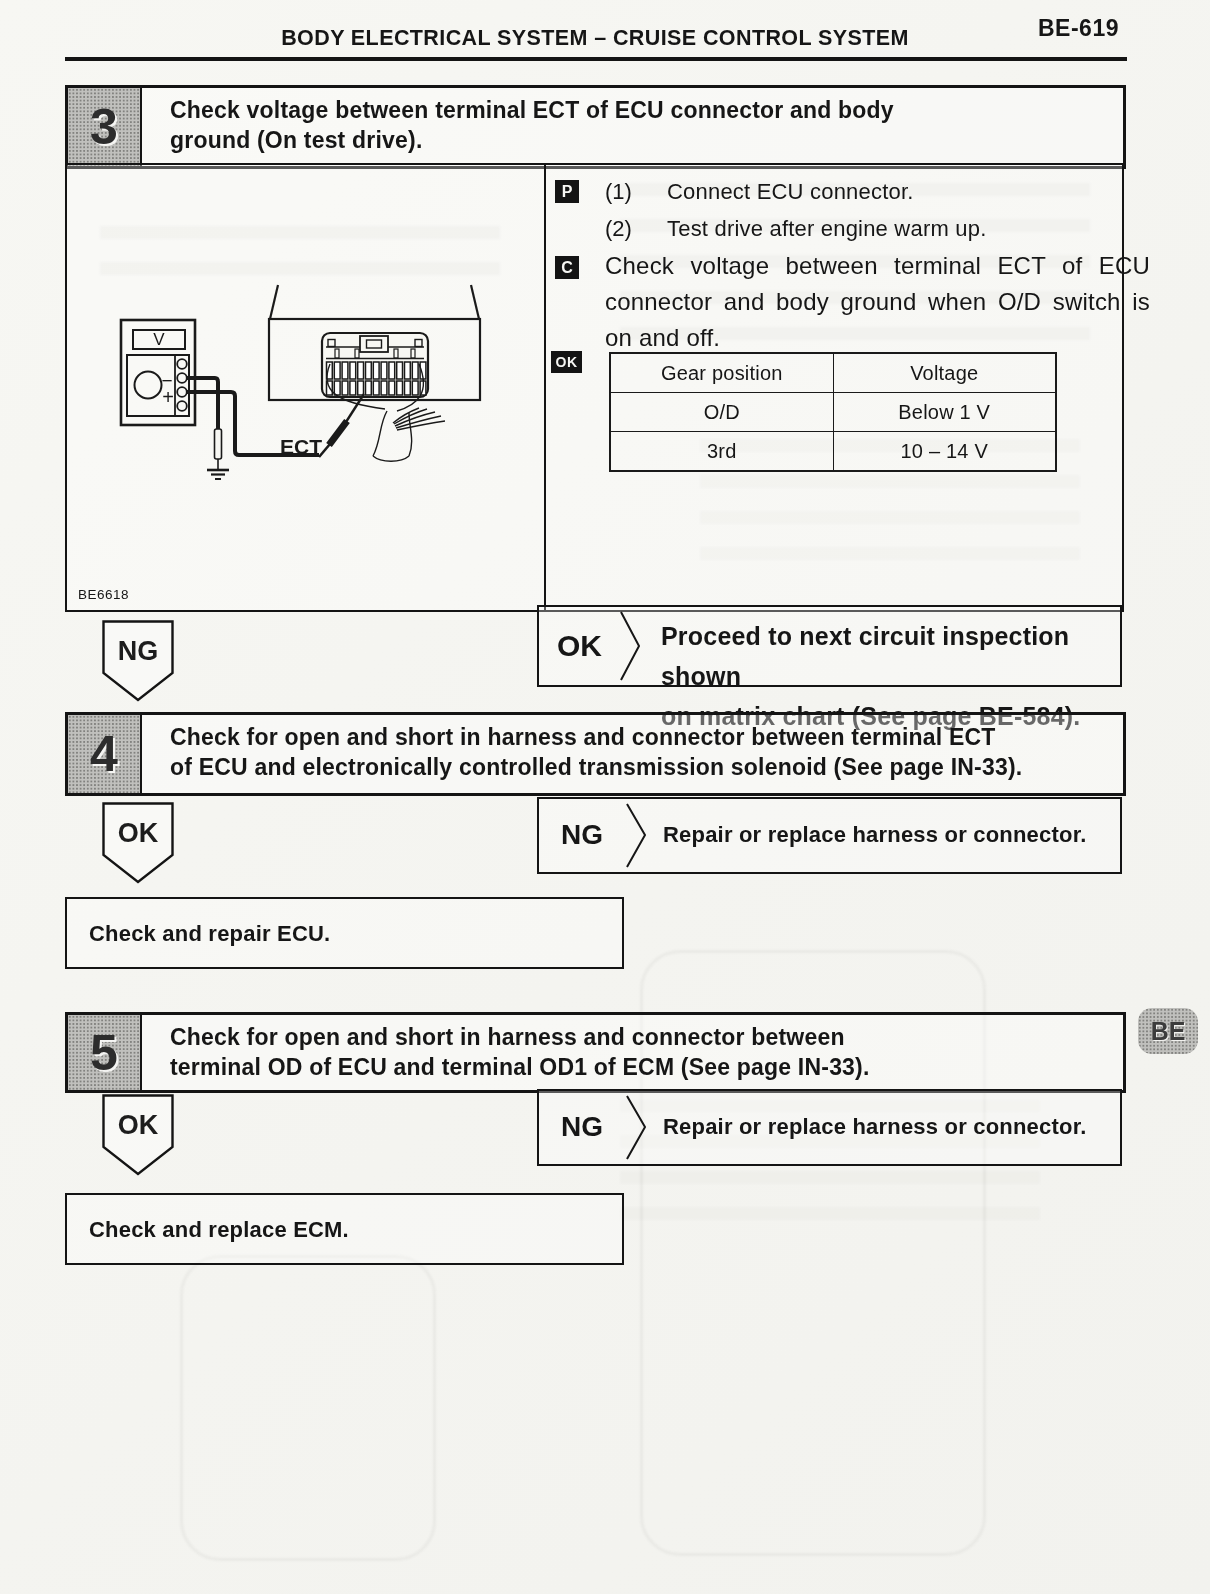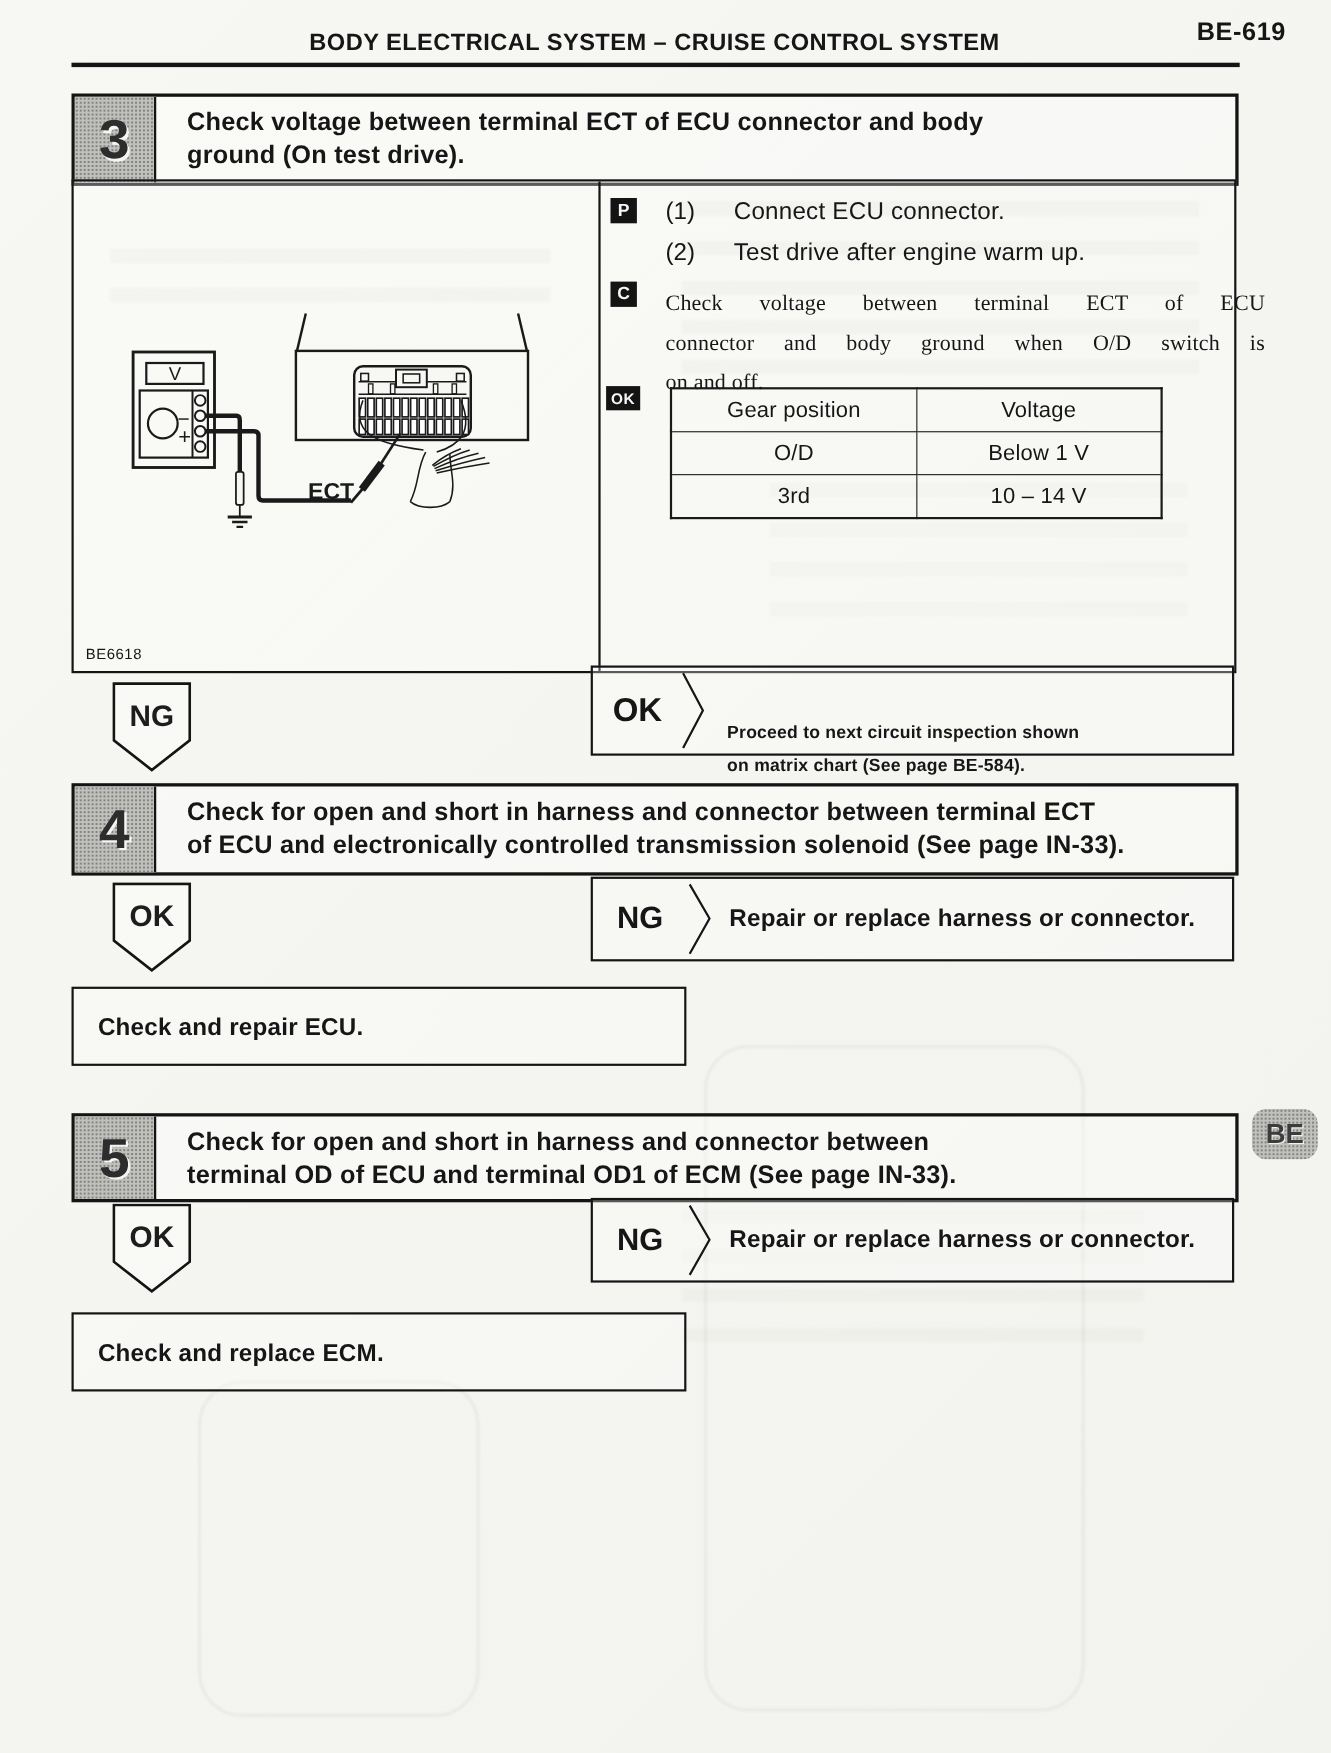--- a/index.html
+++ b/index.html
@@ -4,40 +4,40 @@
 <style>
   html,body{margin:0;padding:0;background:#e9e9e6;}
   .page{
     position:relative;width:1210px;height:1594px;margin:0 auto;
     background:linear-gradient(135deg,#f7f7f3 0%,#f4f4f0 55%,#f2f2ee 100%);
     font-family:"Liberation Sans",sans-serif;color:#161616;overflow:hidden;
   }
   
   .hdr-title{position:absolute;left:180px;top:26px;width:830px;text-align:center;
     font-size:21.5px;font-weight:bold;letter-spacing:.4px;}
-  .hdr-page{position:absolute;left:1088px;top:15px;font-size:23px;font-weight:bold;letter-spacing:.5px;}
+  .hdr-page{position:absolute;left:1038px;top:15px;font-size:23px;font-weight:bold;letter-spacing:.5px;}
   .hdr-rule{position:absolute;left:65px;top:57px;width:1062px;height:4px;background:#141414;}
   
   .stepbox{position:absolute;left:65px;width:1055px;border:3px solid #141414;background:rgba(255,255,255,.35);}
   .halftone{background-color:#c0c0bd;background-image:radial-gradient(circle,#82827f 1px,transparent 1.25px);background-size:3.6px 3.6px;}
   .numbadge{position:absolute;left:0;top:0;bottom:0;width:72px;display:flex;align-items:center;justify-content:center;
     font-size:50px;font-weight:bold;color:#2d2d2d;text-shadow:2px 2px 0 rgba(252,252,250,.9);border-right:2px solid #141414;}
   .steptitle{position:absolute;left:102px;top:7px;font-size:23px;font-weight:bold;line-height:30px;letter-spacing:.2px;}
   .plainbox{position:absolute;border:2.5px solid #141414;background:rgba(255,255,255,.3);}
   .actiontext{position:absolute;left:22px;top:22px;font-size:22px;font-weight:bold;letter-spacing:.2px;text-align:center;}
   
   .content{position:absolute;left:65px;top:163px;width:1055px;height:445px;border:2.5px solid #141414;background:rgba(255,255,255,.3);}
   .figpanel{position:absolute;left:0;top:0;width:477px;height:100%;border-right:2px solid #141414;}
   .figcode{position:absolute;left:11px;bottom:8px;font-size:13.5px;letter-spacing:.5px;}
   .badge{position:absolute;background:#141414;color:#f6f6f3;font-weight:bold;display:flex;align-items:center;justify-content:center;}
   .badge.sq{width:24px;height:23px;font-size:16px;}
   .badge.ok{width:31px;height:22px;font-size:14px;letter-spacing:.5px;}
   .numcol{position:absolute;font-size:22px;}
   .itemtext{position:absolute;font-size:22px;letter-spacing:.2px;margin-left:10px;}
-  .checktext{position:absolute;left:538px;top:93px;width:545px;font-size:20px;line-height:36px;letter-spacing:.2px;font-family:Liberation Serif, serif;}
+  .checktext{position:absolute;left:538px;top:83px;width:545px;font-size:24px;line-height:36px;letter-spacing:.2px;}
   .jl{display:block;text-align:justify;text-align-last:justify;}
   .nl{display:block;}
   
   .spec{position:absolute;left:542px;top:187px;width:448px;border-collapse:collapse;border:2.5px solid #1a1a1a;}
   .spec td{border:1.6px solid #1a1a1a;width:50%;height:36px;text-align:center;font-size:20px;letter-spacing:.2px;}
   
   .resultbox{position:absolute;border:2.5px solid #141414;background:rgba(255,255,255,.3);}
   .reslabel{position:absolute;font-weight:bold;}
   .restext{position:absolute;font-weight:bold;letter-spacing:.2px;}
   .flag{position:absolute;width:72px;height:82px;}
@@ -220,21 +220,21 @@
   <svg class="flag" style="left:102px;top:620px;" viewBox="0 0 72 82">
     <polygon points="1.5,1.5 70.5,1.5 70.5,53 36,80 1.5,53" fill="rgba(255,255,255,.4)" stroke="#141414" stroke-width="2.4"></polygon>
     <text x="36" y="40" text-anchor="middle">NG</text>
   </svg>
 
   <div class="resultbox" style="left:537px;top:605px;width:581px;height:78px;">
     <div class="reslabel" style="left:18px;top:22px;font-size:30px;">OK</div>
     <svg style="position:absolute;left:80px;top:3px;" width="26" height="72" viewBox="0 0 26 72">
       <polyline points="2,2 20,36 2,70" fill="none" stroke="#161616" stroke-width="2"></polyline>
     </svg>
-    <div class="restext" style="left:122px;top:9px;font-size:16px;line-height:30px;margin-top:36px;">
+    <div class="restext" style="left:122px;top:9px;font-size:25px;line-height:40px;">
       <span class="nl">Proceed to next circuit inspection shown</span>
       <span class="nl">on matrix chart (See page BE-584).</span>
     </div>
   </div>
 
   <div class="stepbox" style="top:712px;height:78px;">
     <div class="numbadge halftone">4</div>
     <div class="steptitle">
       <span class="nl">Check for open and short in harness and connector between terminal ECT</span>
       <span class="nl">of ECU and electronically controlled transmission solenoid (See page IN-33).</span>

